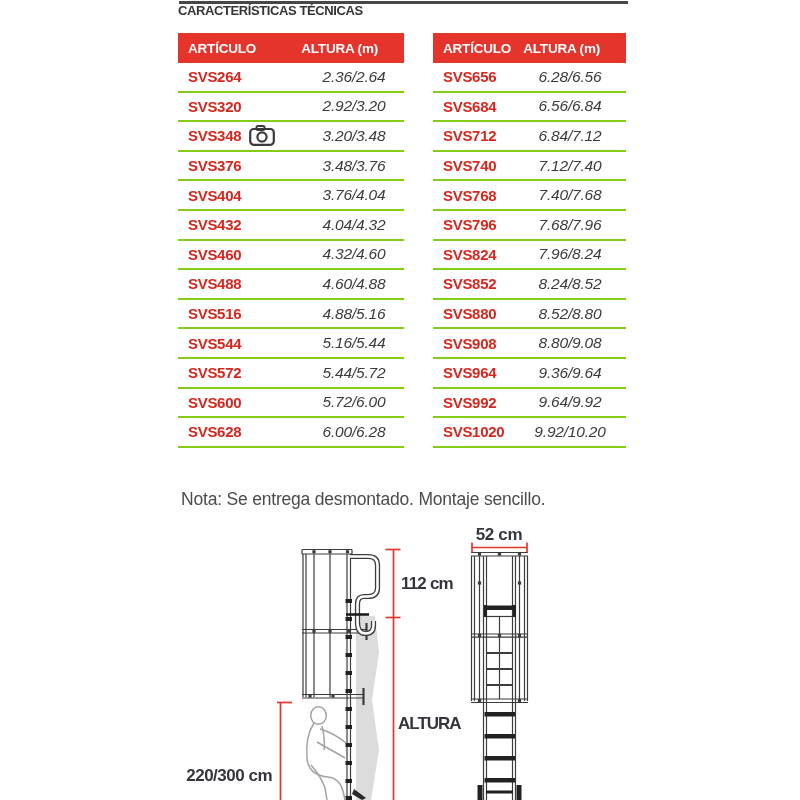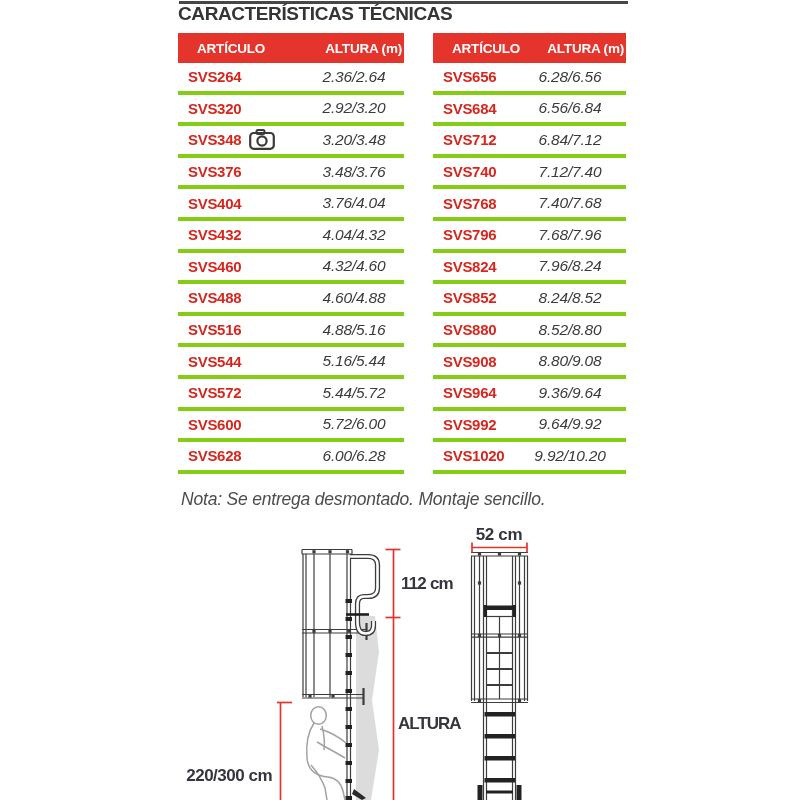--- a/index.html
+++ b/index.html
@@ -4,50 +4,50 @@
 <style>
   html,body { margin:0; padding:0; }
   body {
     width:800px; height:800px; position:relative; overflow:hidden;
     background:#ffffff;
     font-family:"Liberation Sans", sans-serif;
   }
   .top-rule { position:absolute; left:179px; top:1px; width:449px; height:2.5px; background:#474747; }
   .title {
     position:absolute; left:178px; top:3px; margin:0;
-    font-size:19px; font-weight:bold; color:#353535; letter-spacing:-0.4px; white-space:nowrap;
+    font-size:13px; font-weight:bold; color:#353535; letter-spacing:-0.4px; white-space:nowrap;
   }
   .spec-table { position:absolute; top:33px; }
   .t-left  { left:178px; width:226px; }
   .t-right { left:433px; width:193px; }
   .thead {
     height:30px; background:#e5342b; color:#fff;
     display:flex; align-items:center; justify-content:space-between;
     font-weight:bold; font-size:13.5px; letter-spacing:-0.2px;
   }
-  .th-article { padding-left:10px;margin-left:9px; }
-  .th-altura  { padding-right:2px;text-align:right; }
+  .th-article { padding-left:10px; }
+  .th-altura  { padding-right:26px;text-align:right; }
   .row {
     display:flex; align-items:center; height:27.6px;
-    border-bottom:4px solid #84cc16;
+    border-bottom:2px solid #84cc16;
   }
   .article {
     padding-left:10px; color:#d6271e; font-weight:bold;
     font-size:15px; letter-spacing:-0.3px; white-space:nowrap;
   }
   .cam { margin-left:8px; display:flex; align-items:center; }
   .spacer { flex:1; }
   .altura {
     color:#3a3a3a; font-size:15.5px; text-align:center; letter-spacing:-0.2px; white-space:nowrap;font-style:italic;
   }
   .t-left  .altura { width:100px; }
   .t-right .altura { width:112px; }
   .note {
     position:absolute; left:181px; top:489px; margin:0;
-    font-style:italic; font-size:17.5px; color:#4c4c4c; letter-spacing:-0.2px; white-space:nowrap;
+    font-size:17.5px; color:#4c4c4c; letter-spacing:-0.2px; white-space:nowrap;
   }
   .diagram { position:absolute; left:180px; top:516px; }
   .dim-label { fill:#35353d; font-weight:bold; font-family:"Liberation Sans",sans-serif; }
 </style>
 </head>
 <body>
 
 <div class="top-rule"></div>
 <h1 class="title">CARACTERÍSTICAS TÉCNICAS</h1>
 

